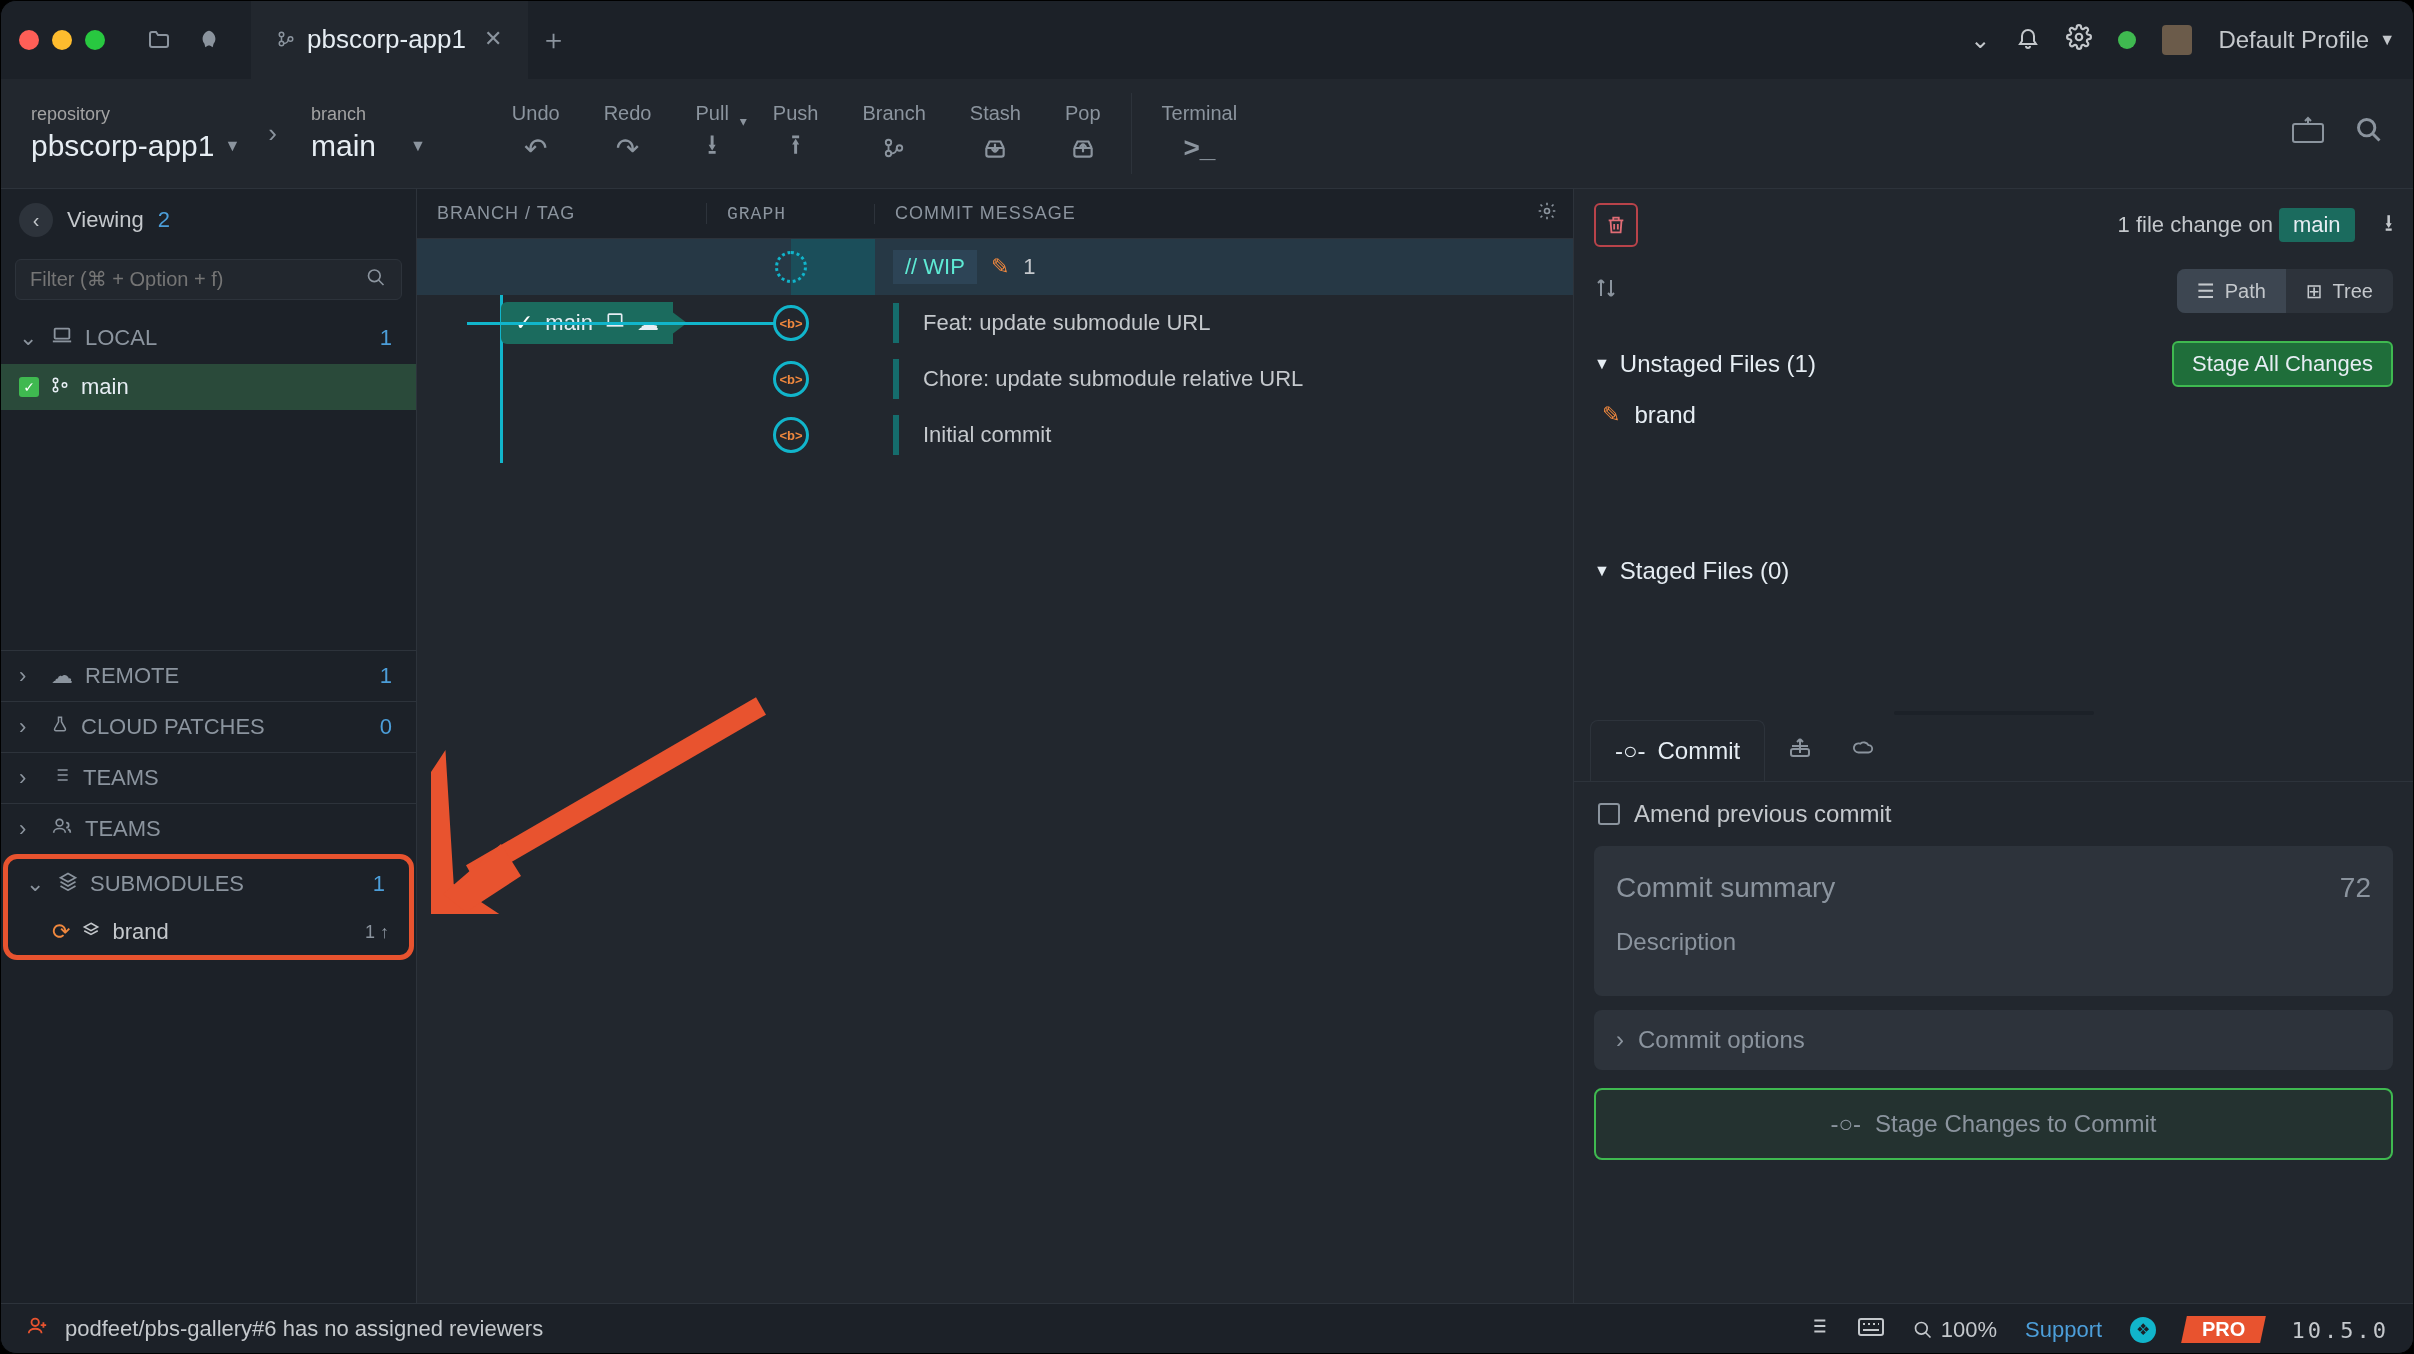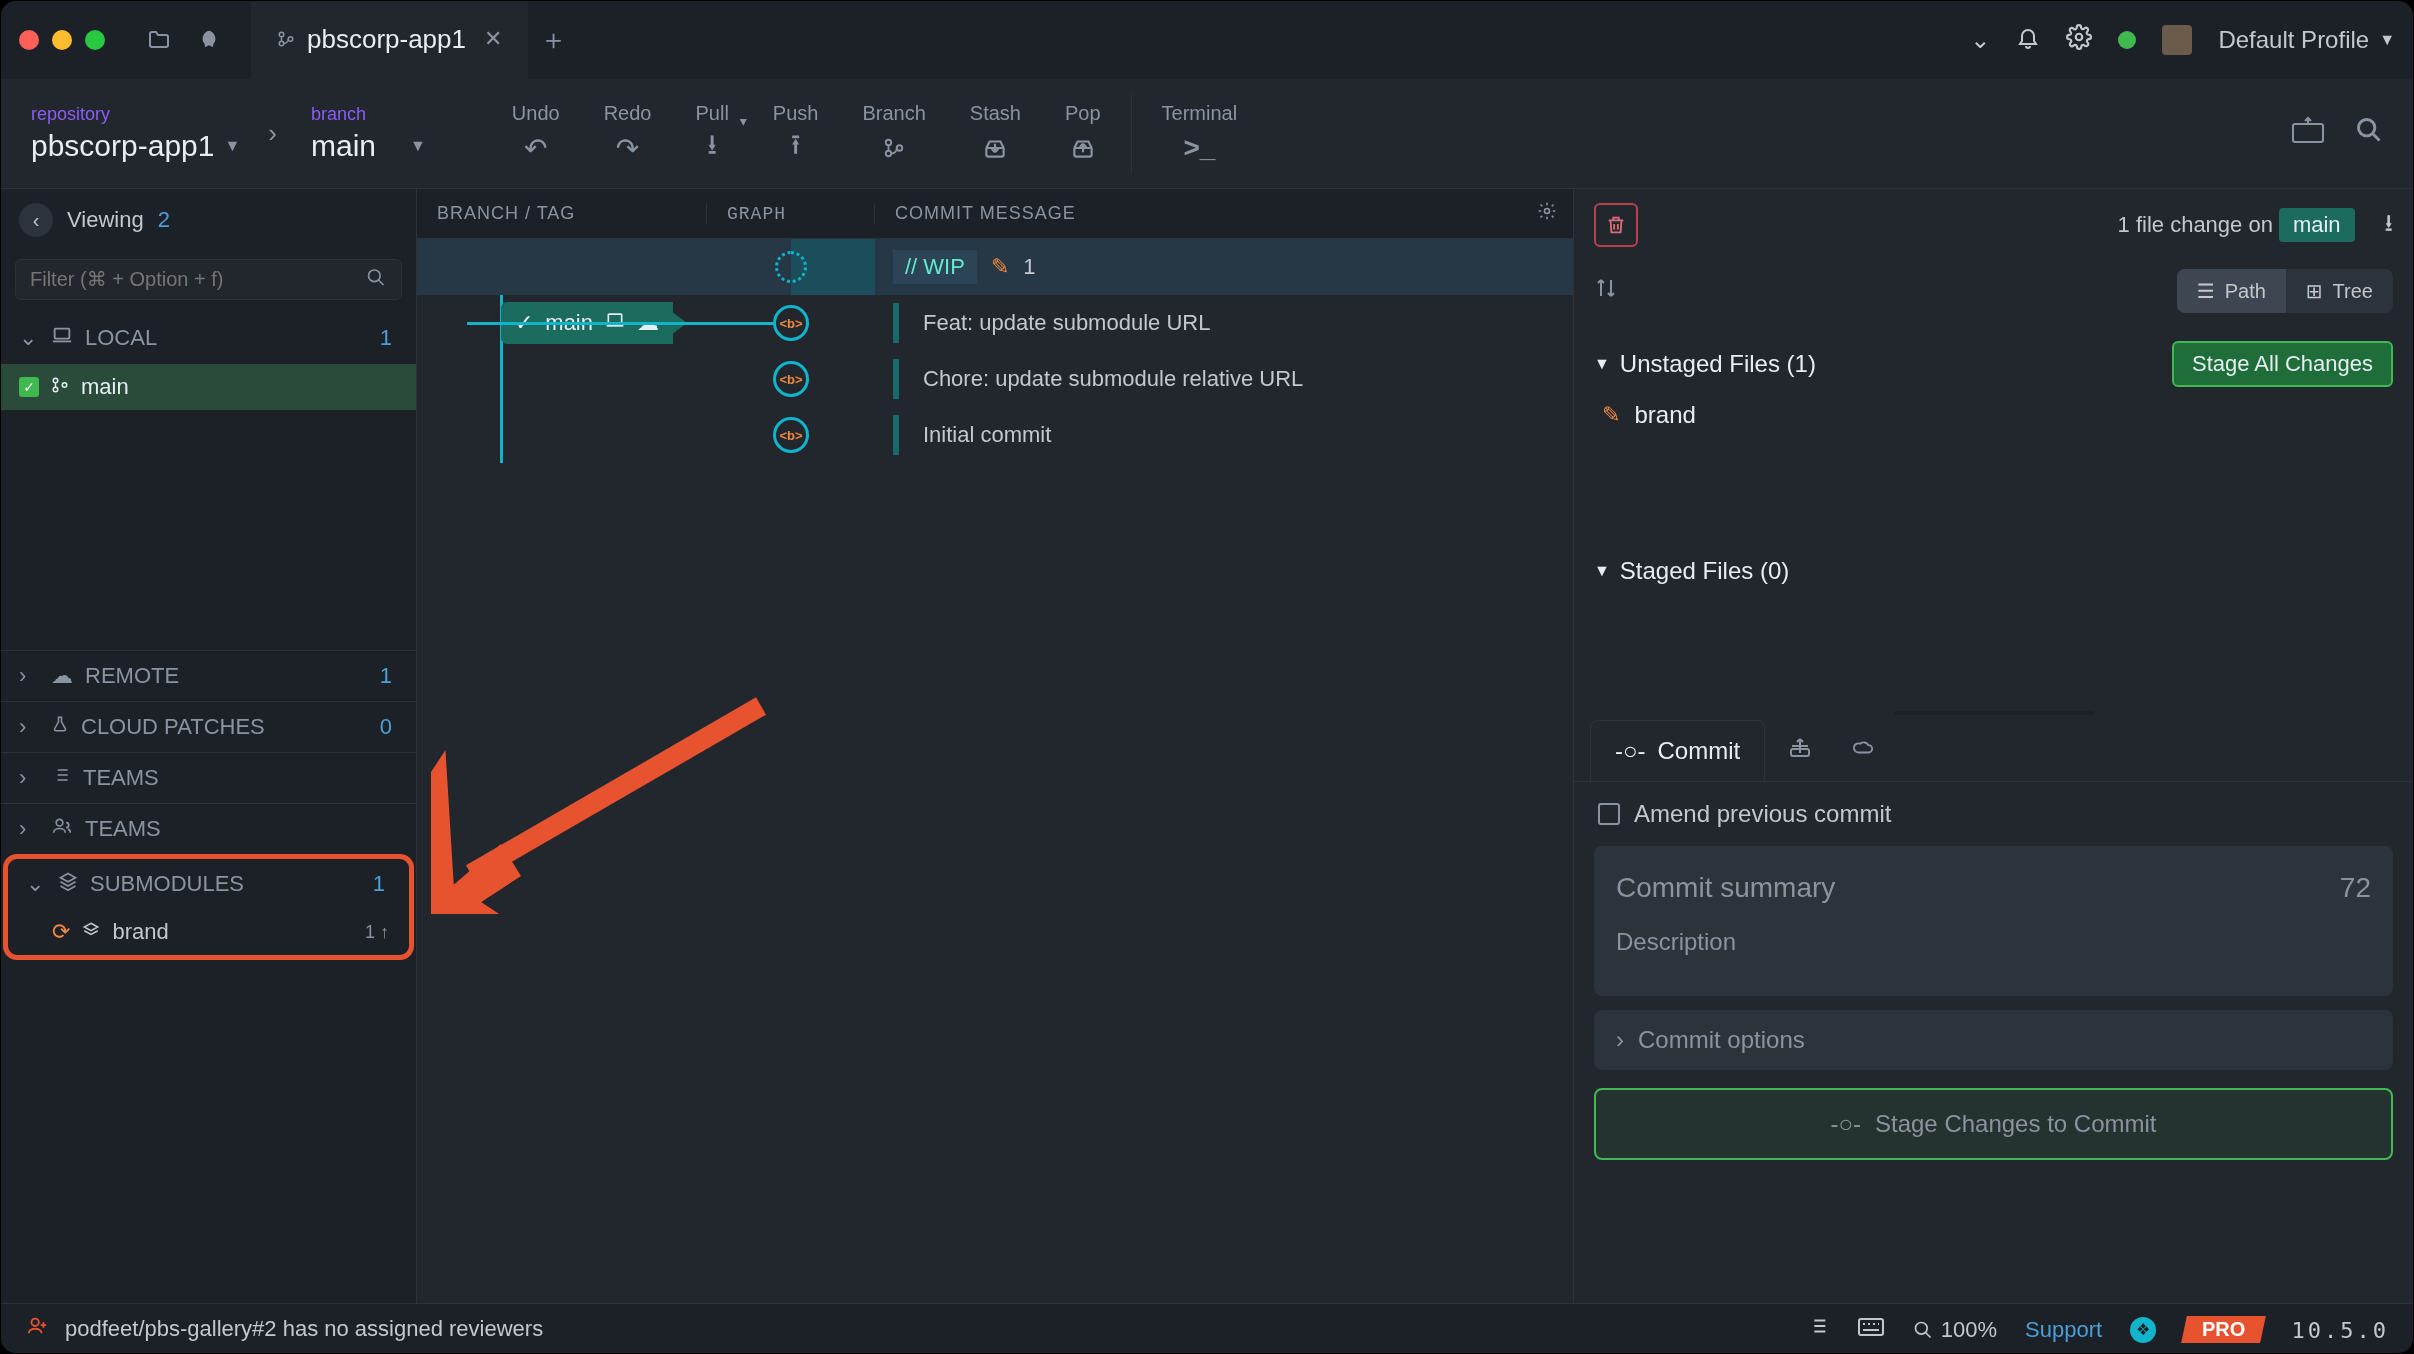--- a/index.html
+++ b/index.html
@@ -48,21 +48,21 @@
   
   .toolbar {
     height: 110px;
     background: #22272e;
     display:flex;
     align-items:stretch;
     border-bottom:1px solid #2d333b;
   }
   .tb-left { display:flex; align-items:stretch;}
   .repo-crumb { padding:10px 24px 10px 30px; display:flex; flex-direction:column; justify-content:center; gap:4px;}
-  .repo-crumb .label { font-size:18px; color:#8b5cf6;}
+  .repo-crumb .label { font-size:18px; color:#a3a3a3;}
   .repo-crumb .value { font-size:30px; color:#e6edf3; display:flex; align-items:center; gap:10px;}
   .chevron-sep { display:flex; align-items:center; color:#8b949e; font-size:26px; padding:0 4px;}
   .tb-actions { display:flex; align-items:stretch; margin-left:40px; }
   .tb-btn { display:flex; flex-direction:column; align-items:center; justify-content:center; padding:0 22px; color:#8b949e; gap:6px; cursor:pointer; position:relative;}
   .tb-btn .lbl { font-size:20px;}
   .tb-btn .ic { font-size:28px; height:34px; display:flex; align-items:center;}
   .tb-btn.with-caret::after { content:"▾"; position:absolute; right:4px; top:34px; font-size:14px; color:#8b949e;}
   .tb-divider { width:1px; background:#2d333b; margin:14px 8px;}
   .tb-right { margin-left:auto; display:flex; align-items:center; gap:30px; padding-right:30px; color:#8b949e;}
   .tb-right .icon-btn { font-size:30px; cursor:pointer;}
@@ -576,21 +576,21 @@
   </svg>
 
   <div class="statusbar">
     <div class="left">
       <span class="user-ic">
         <svg width="24" height="22" viewBox="0 0 24 24" fill="none" stroke="currentColor" stroke-width="2">
             <circle cx="10" cy="8" r="4"></circle>
             <path d="M3 20c0-3 3-5 7-5s7 2 7 5M19 8v6M16 11h6"></path>
           </svg>
       </span>
-      <span>podfeet/pbs-gallery#2 has no assigned reviewers</span>
+      <span>podfeet/pbs-gallery#6 has no assigned reviewers</span>
     </div>
     <div class="right">
       <span>
         <svg width="22" height="22" viewBox="0 0 24 24" fill="none" stroke="currentColor" stroke-width="2">
             <path d="M8 6h12M8 12h12M8 18h12M4 6h0M4 12h0M4 18h0"></path>
           </svg>
       </span>
       <span>
         <svg width="28" height="20" viewBox="0 0 28 20" fill="none" stroke="currentColor" stroke-width="2">
             <rect x="2" y="2" width="24" height="16" rx="2"></rect>

